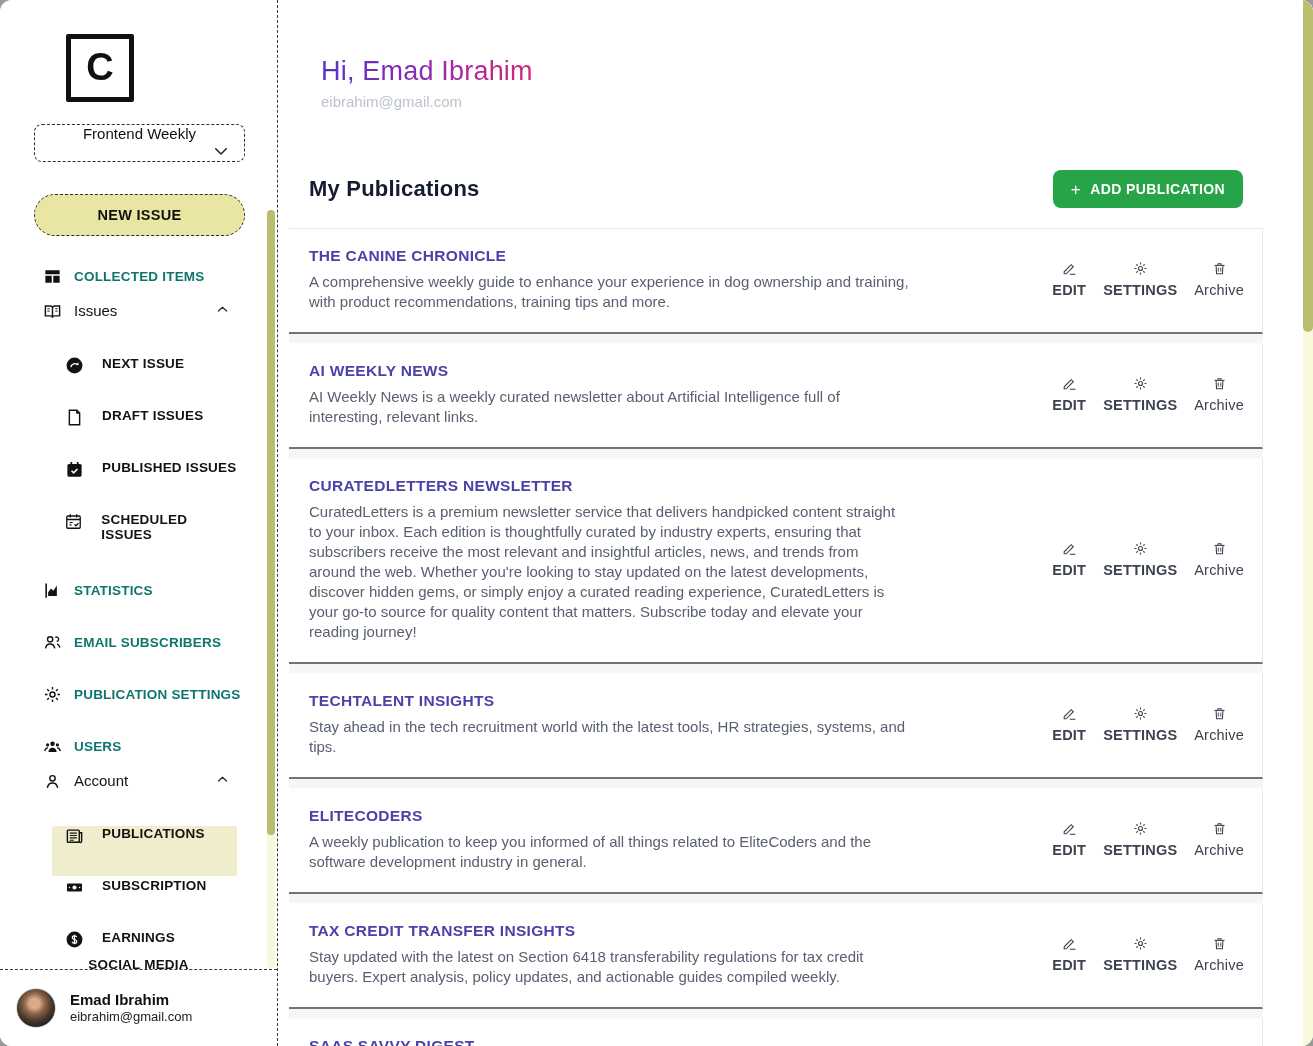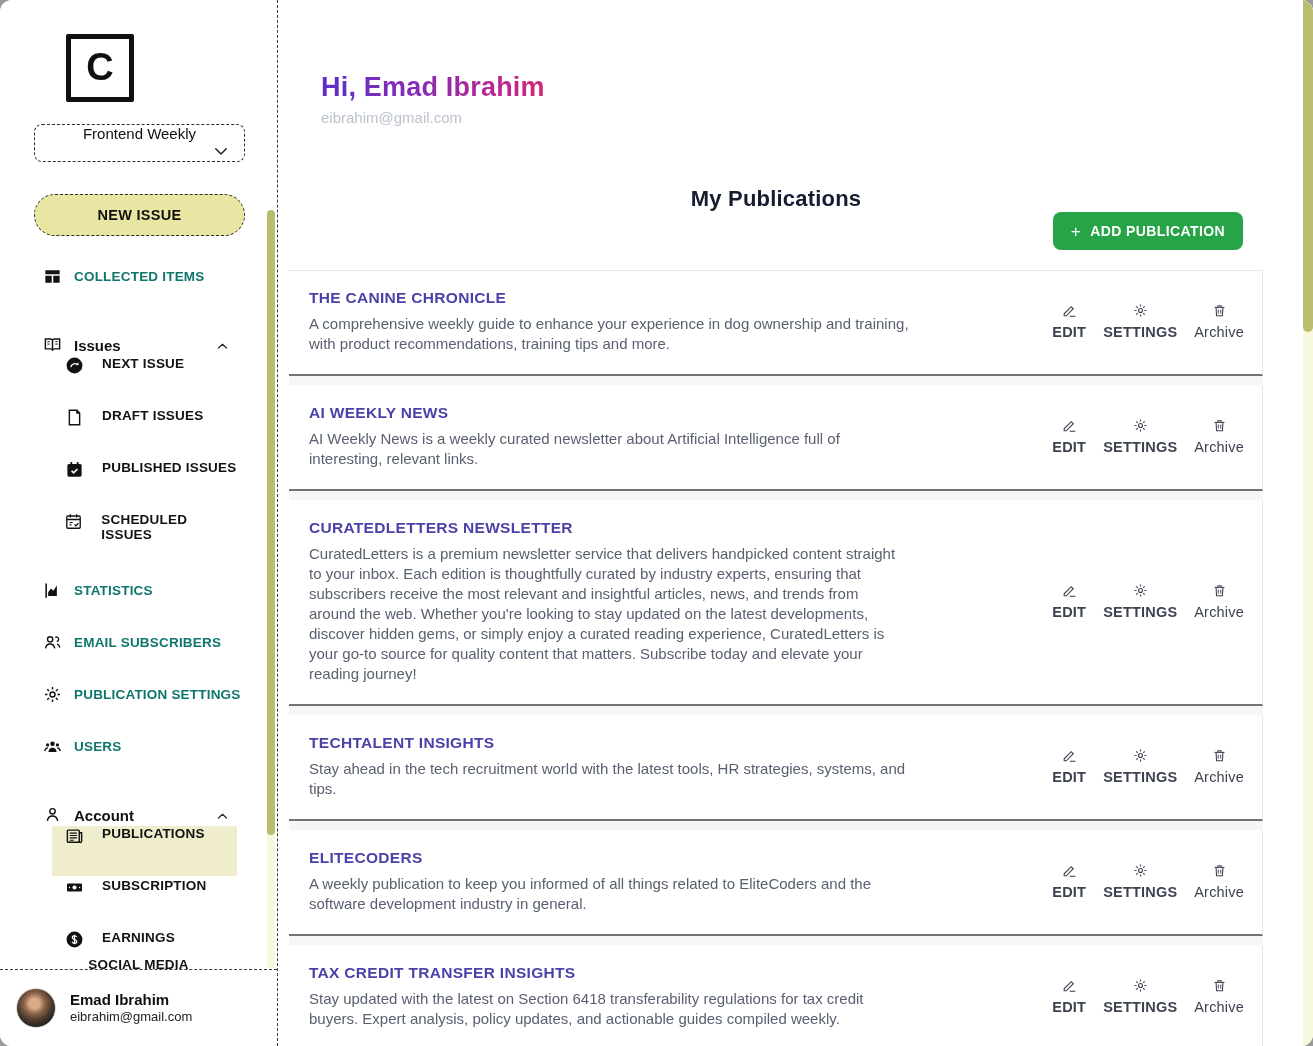--- a/index.html
+++ b/index.html
@@ -34,22 +34,22 @@
     display:flex;align-items:center;justify-content:center;cursor:pointer;
     font-size:14.5px;font-weight:700;color:#101010;letter-spacing:.3px;
   }
   .side-nav{margin-top:14px;}
   .nav-item{
     display:flex;align-items:center;height:52px;padding-left:42px;
     font-size:13.5px;font-weight:700;color:#0f766e;letter-spacing:.2px;cursor:pointer;
   }
   .nav-item .ico{display:flex;width:20px;justify-content:center;margin-right:12px;color:#121212;}
   .nav-section-head{
-    display:flex;align-items:flex-end;height:52px;padding:0 47px 0 42px;
-    font-size:15px;font-weight:700;color:#121212;cursor:pointer;
+    display:flex;align-items:flex-start;height:52px;padding:0 47px 0 42px;
+    font-size:15px;font-weight:400;color:#121212;cursor:pointer;
   }
   .nav-section-head .ico{display:flex;width:20px;justify-content:center;margin-right:12px;color:#121212;}
   .nav-section-head .chev{margin-left:auto;color:#2a2a2a;display:flex;}
   .sub-item{
     display:flex;align-items:flex-start;height:50px;margin:2px 40px 2px 52px;
     padding-left:12px;font-size:13.5px;font-weight:700;color:#121212;
     letter-spacing:.2px;cursor:pointer;border-radius:2px;
   }
   .sub-item .ico{display:flex;width:20px;justify-content:center;margin-right:18px;color:#121212;}
   .sub-item.active{background:#efedcc;}
@@ -66,26 +66,26 @@
     background:radial-gradient(circle at 46% 38%, #d8ab86 0 16%, #8a6247 34%, #4a3a2e 55%, #1d1b18 80%);
     border:1px solid #ddd;
   }
   .sf-name{font-size:15px;font-weight:700;color:#101010;line-height:1.25;}
   .sf-email{font-size:13px;color:#222;line-height:1.25;}
   .side-track{position:absolute;right:2px;top:210px;width:8px;height:758px;background:#f8f8dc;border-radius:4px;}
   .side-thumb{position:absolute;right:2px;top:210px;width:8px;height:625px;background:#b9bd6e;border-radius:4px;z-index:1;}
   
   .main{position:relative;flex:1;background:#fff;padding:56px 70px 0 31px;box-sizing:border-box;overflow:hidden;}
   .greeting{
-    margin:16px 0 0 12px;font-size:27px;font-weight:700;letter-spacing:.2px;
+    margin:0 0 0 12px;font-size:27px;font-weight:400;letter-spacing:.2px;
     background:linear-gradient(90deg,#5b2fc8 0%,#8a2bb4 45%,#d62579 100%);
     -webkit-background-clip:text;background-clip:text;color:transparent;display:inline-block;
   }
   .greeting-email{margin:6px 0 0 12px;font-size:15px;color:#bcc3cd;}
-  .pubs-header{display:flex;align-items:center;margin-top:60px;flex-direction:column;}
+  .pubs-header{display:flex;align-items:center;margin-top:60px;}
   .pubs-title{font-size:22px;font-weight:800;color:#151c30;letter-spacing:.2px;}
   .add-pub-btn{
     margin-left:auto;display:flex;align-items:center;gap:9px;height:38px;
     background:#27a348;color:#fff;border:none;border-radius:8px;padding:0 18px;
     font-family:inherit;font-size:14px;font-weight:700;letter-spacing:.4px;cursor:pointer;
   }
   .add-pub-btn .plus{font-size:17px;font-weight:400;line-height:1;}
   .pub-list{margin:20px -20px 0;border-top:1px solid #e7e7e7;background:#f6f6f6;}
   .pub-row{
     display:flex;align-items:center;background:#fff;margin-bottom:9px;

